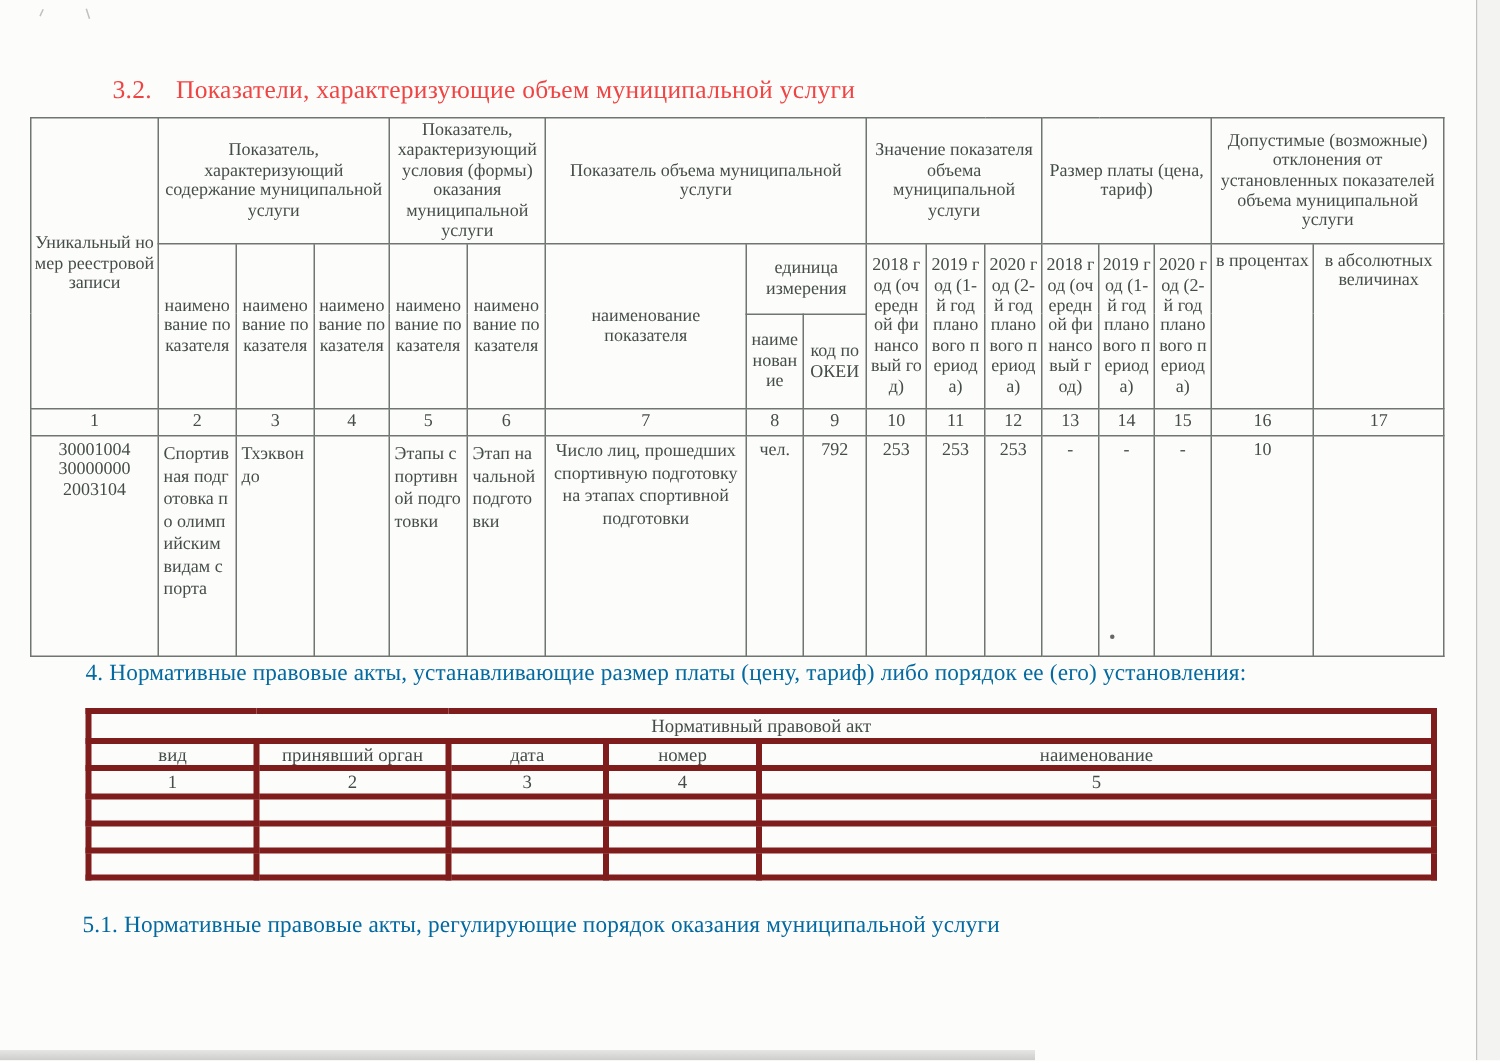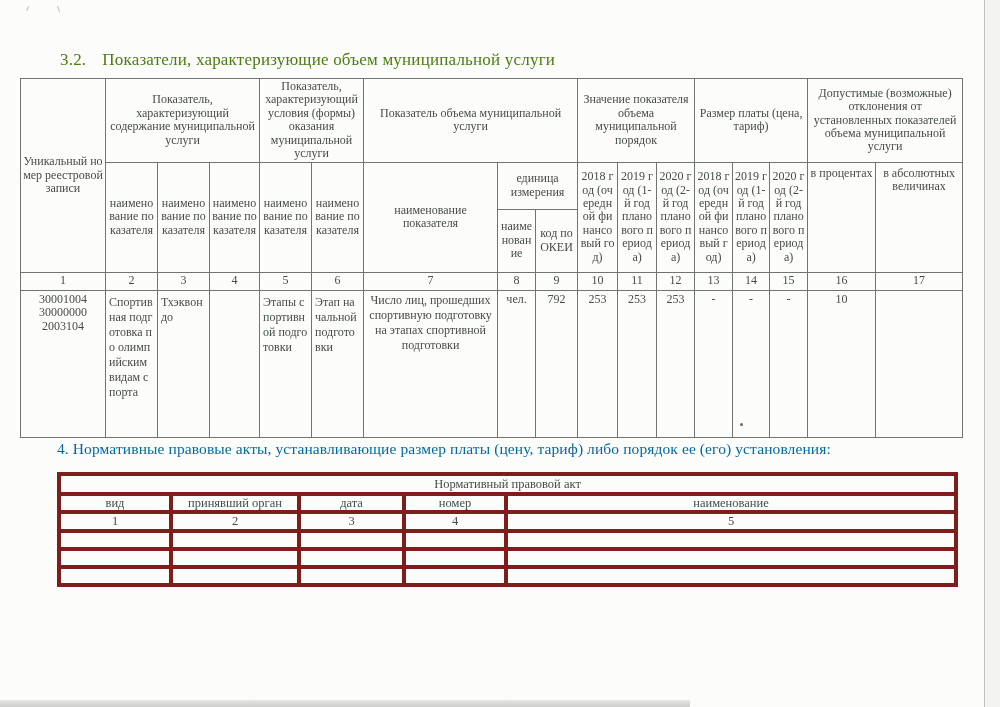--- a/index.html
+++ b/index.html
@@ -1,21 +1,21 @@
 <!DOCTYPE html>
 <html lang="ru"><head>
 <meta charset="utf-8">
 <style>
   html,body{margin:0;padding:0;}
   .page{
     position:relative;width:1000px;height:707px;background:#fcfcfa;
     font-family:"Liberation Serif", serif;color:#414a47;overflow:hidden;
   }
   
-  .s32{position:absolute;left:60px;top:50px;font-size:17px;color:#4d7c0f;letter-spacing:.2px;}
+  .s32{position:absolute;left:75px;top:50px;font-size:17px;color:#ef4444;letter-spacing:.2px;}
   .s32 .num{margin-right:16px;}
   .para{position:absolute;font-size:15.5px;color:#0369a1;letter-spacing:.1px;white-space:nowrap;}
   .s4{left:57px;top:440px;}
   .s5{left:55px;top:585px;}
   .s51{left:55px;top:608px;}
   .s51i{left:45px;top:631px;}
 
   table{border-collapse:collapse;table-layout:fixed;}
 
   
@@ -80,21 +80,21 @@
         <col style="width:38px">
         <col style="width:68px">
       <col style="width:87px">
     </colgroup>
     <tbody>
         <tr class="h1">
       <td rowspan="3" class="ba">Уникальный номер реестровой записи</td>
       <td colspan="3">Показатель, характеризующий содержание муниципальной услуги</td>
       <td colspan="2" class="small">Показатель, характеризующий условия (формы) оказания муниципальной услуги</td>
       <td colspan="3">Показатель объема муниципальной услуги</td>
-      <td colspan="3">Значение показателя объема муниципальной порядок</td>
+      <td colspan="3">Значение показателя объема муниципальной услуги</td>
       <td colspan="3">Размер платы (цена, тариф)</td>
       <td colspan="2" class="small">Допустимые (возможные) отклонения от установленных показателей объема муниципальной услуги</td>
     </tr>
     <tr class="h2">
       <td rowspan="2" class="ba">наименование показателя</td>
       <td rowspan="2" class="ba">наименование показателя</td>
       <td rowspan="2" class="ba">наименование показателя</td>
       <td rowspan="2" class="ba">наименование показателя</td>
       <td rowspan="2" class="ba">наименование показателя</td>
       <td rowspan="2">наименование показателя</td>
@@ -200,18 +200,19 @@
     <tr>
       <td></td>
           <td></td>
           <td></td>
           <td></td>
           <td></td>
     </tr>
   </tbody>
     </table>
 
+  <div class="para s51">5.1.  Нормативные правовые акты, регулирующие порядок оказания муниципальной услуги</div>
 
   <div class="artifact edge-line"></div>
   <div class="artifact edge-right"></div>
   <div class="artifact edge-bottom"></div>
 
 </div>
 
 </body></html>

